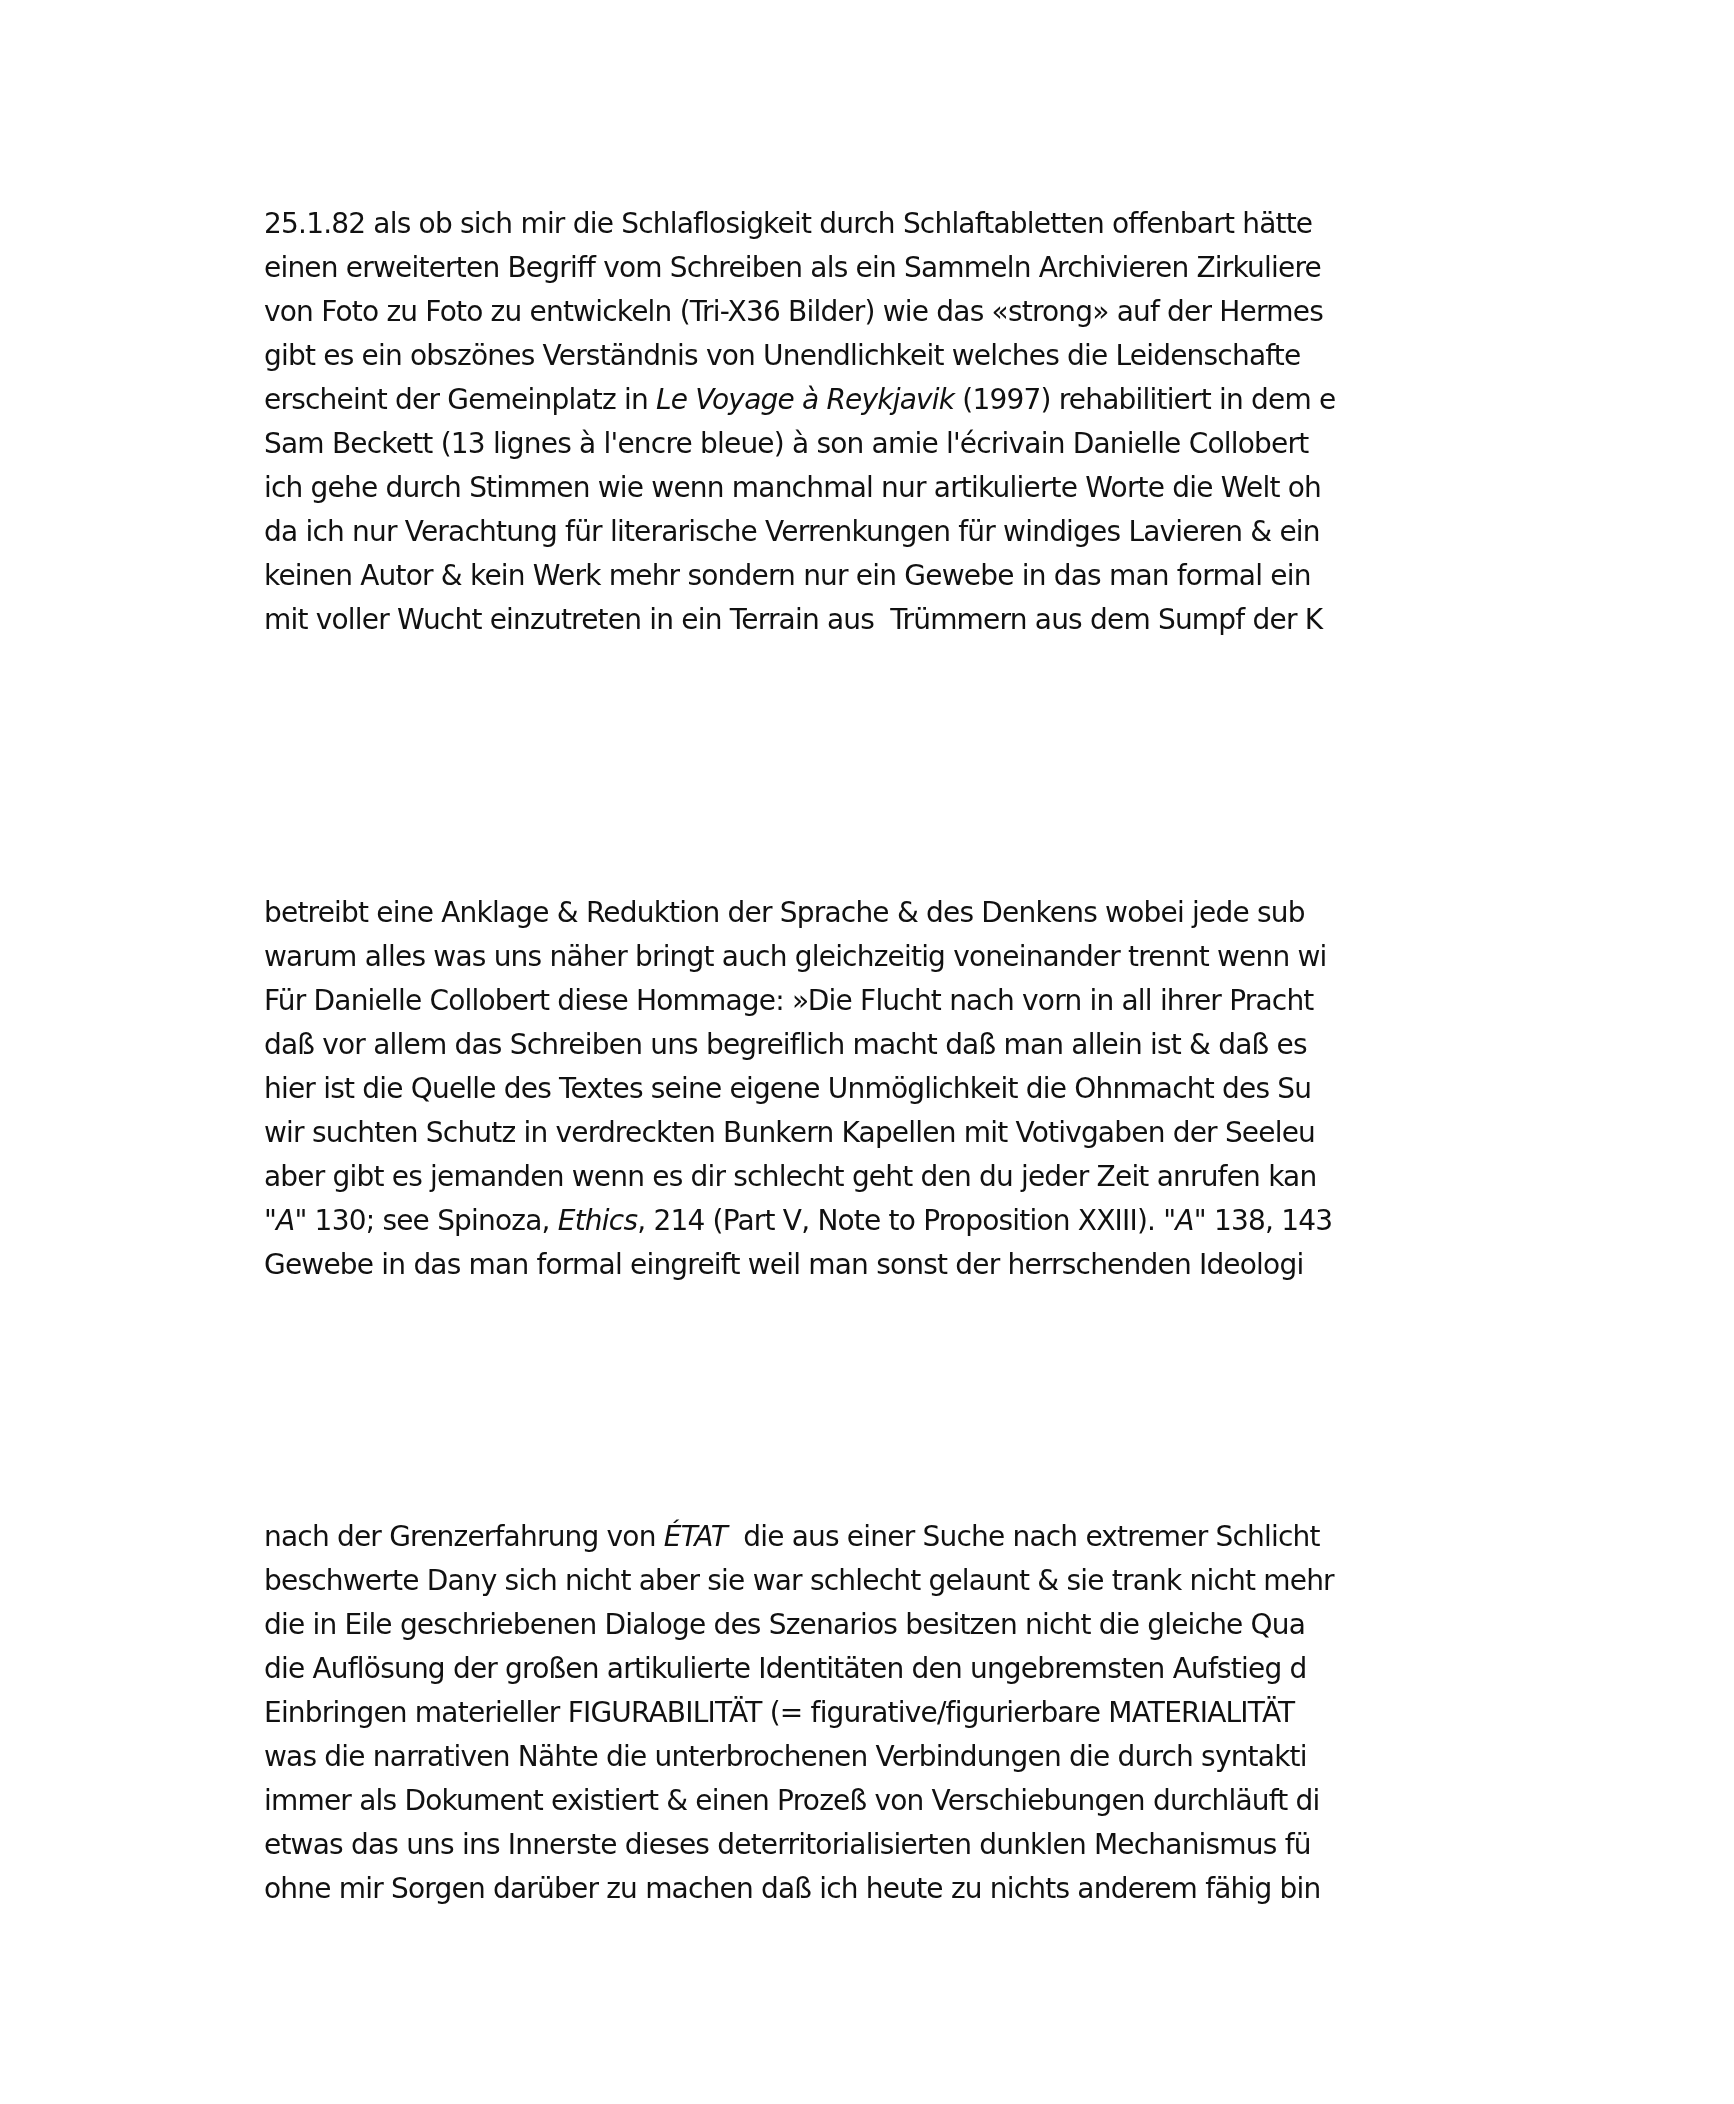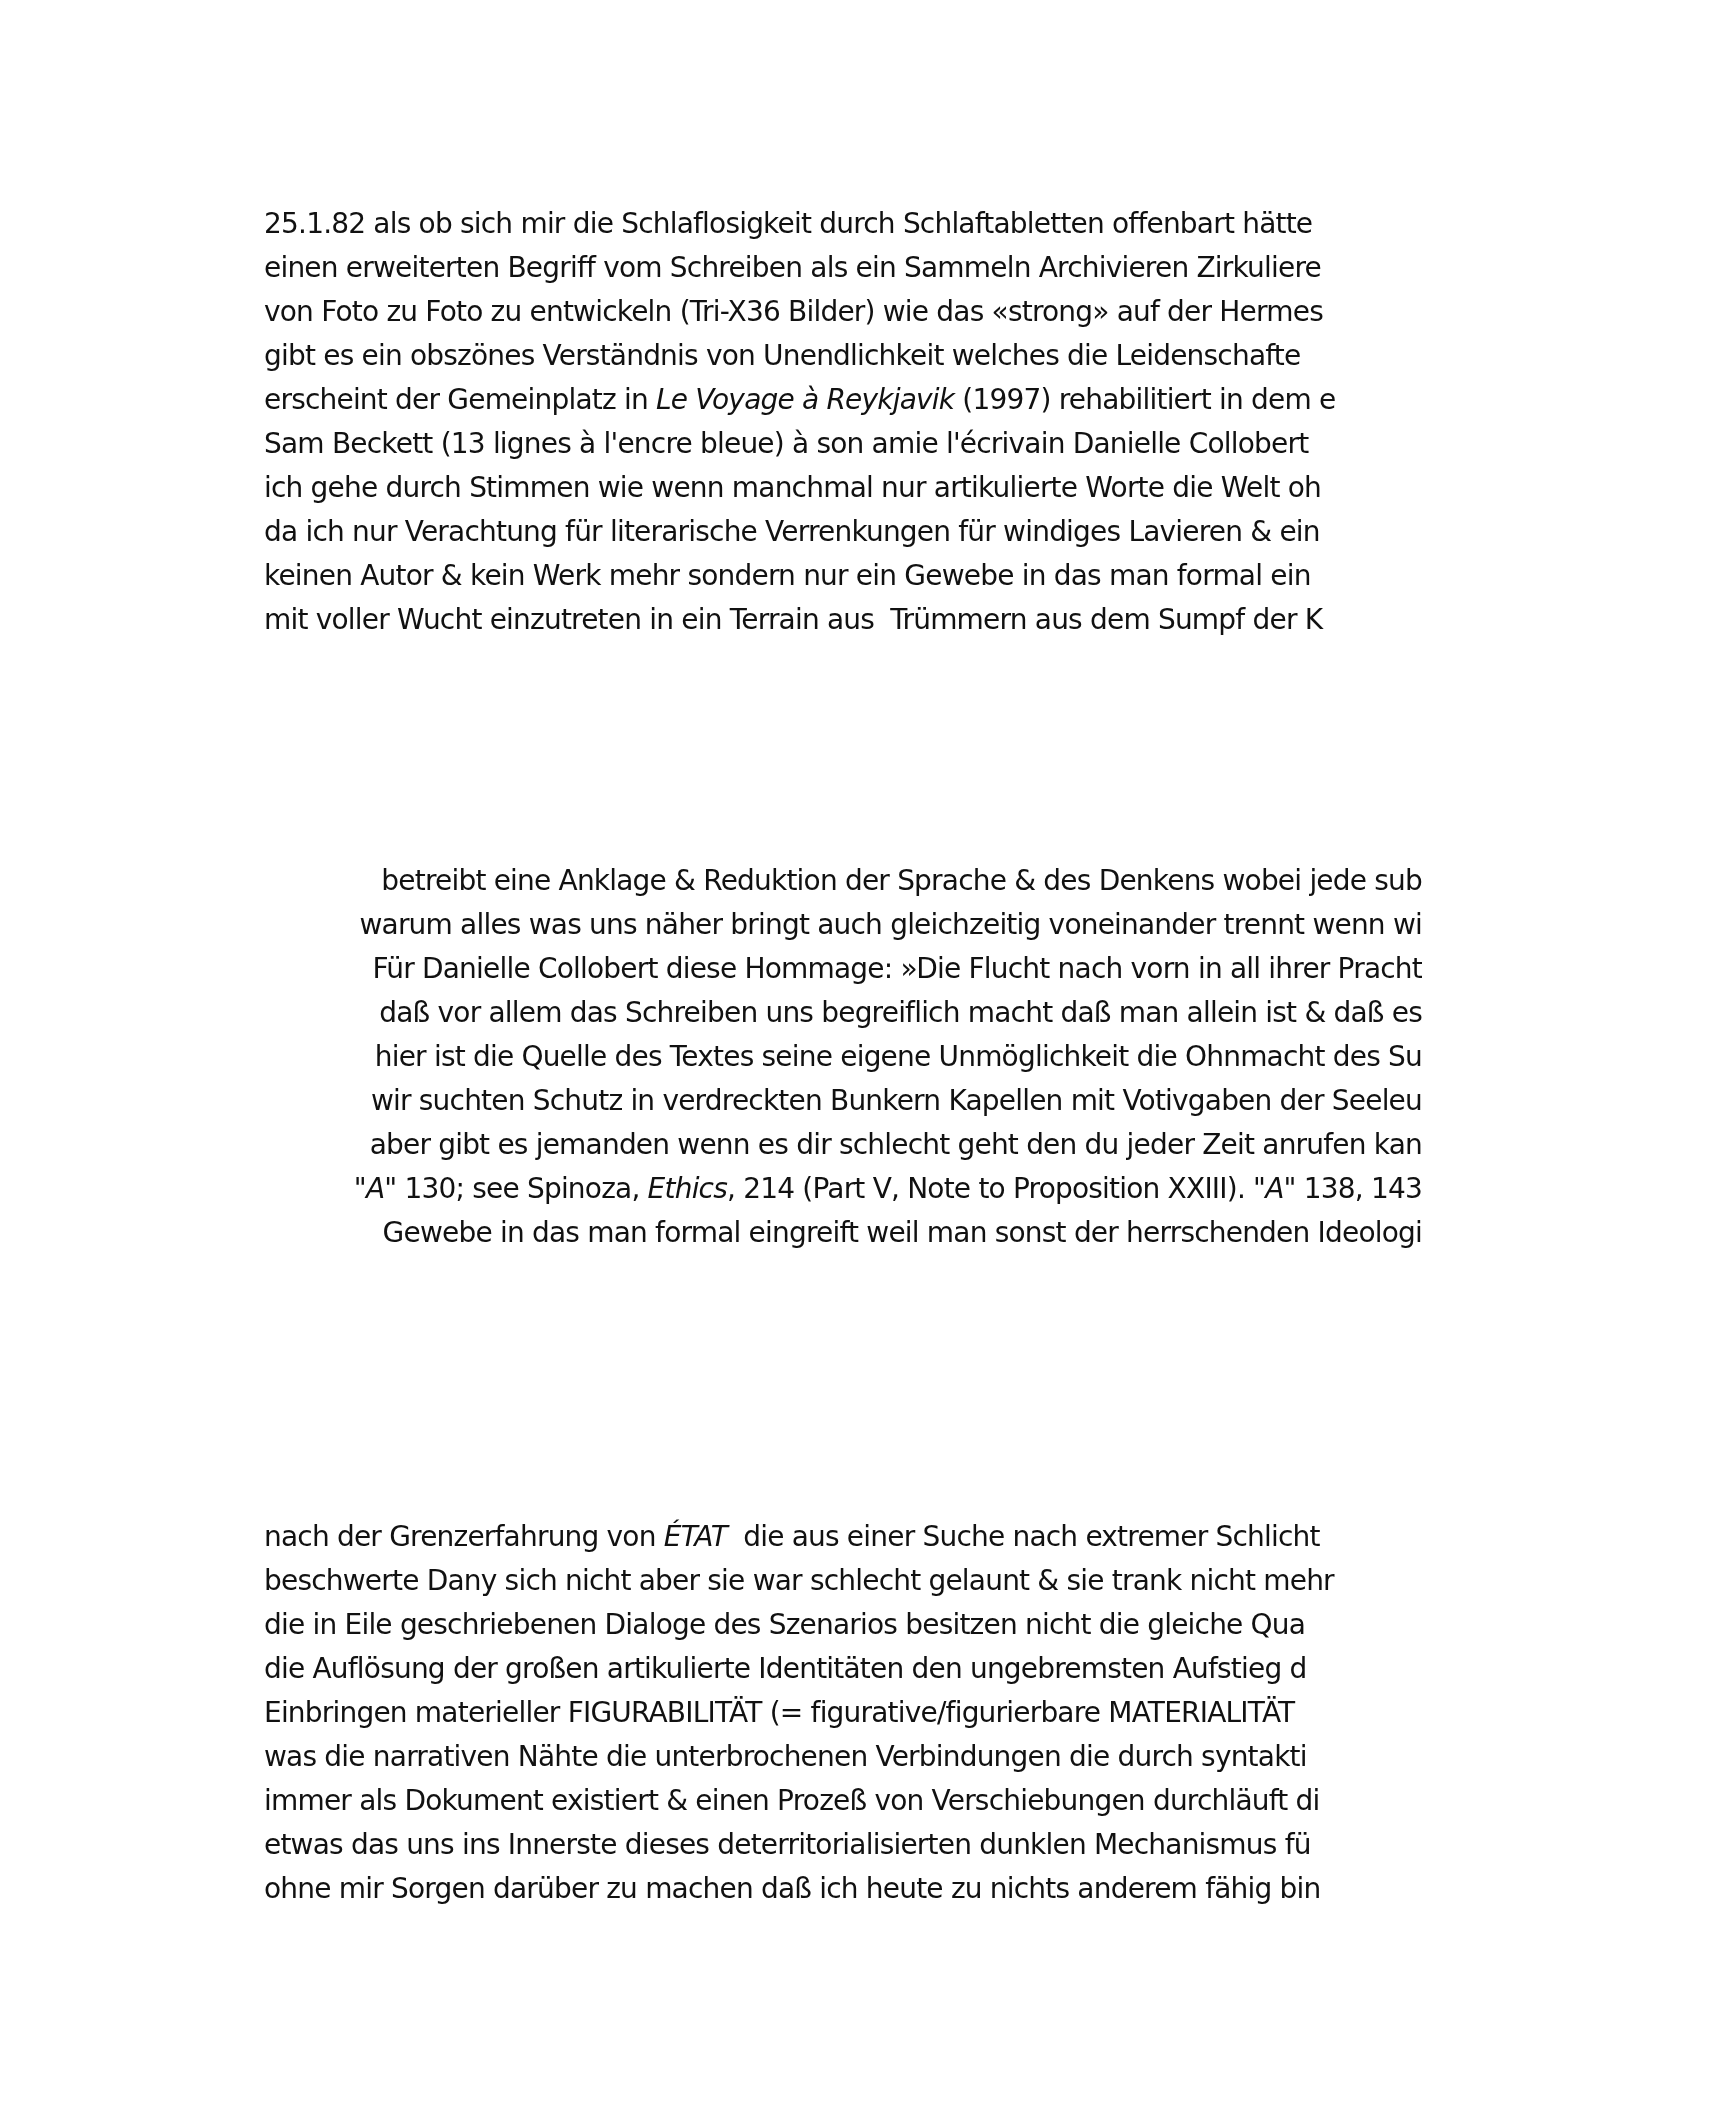--- a/index.html
+++ b/index.html
@@ -20,21 +20,21 @@
     height: 2104px;
     background: #ffffff;
   }
   .block {
     position: absolute;
     left: 264px;
     width: 1158px;
     overflow: hidden;
   }
   .block-1 { top: 202px; }
-  .block-2 { top: 859px; text-align: right; }
+  .block-2 { top: 891px; }
   .block-3 { top: 1515px; }
   .line {
     display: block;
     height: 44px;
     line-height: 44px;
     white-space: pre;
     overflow: hidden;
     font-family: "DejaVu Sans", sans-serif;
     font-size: 28px;
     letter-spacing: -0.8px;

